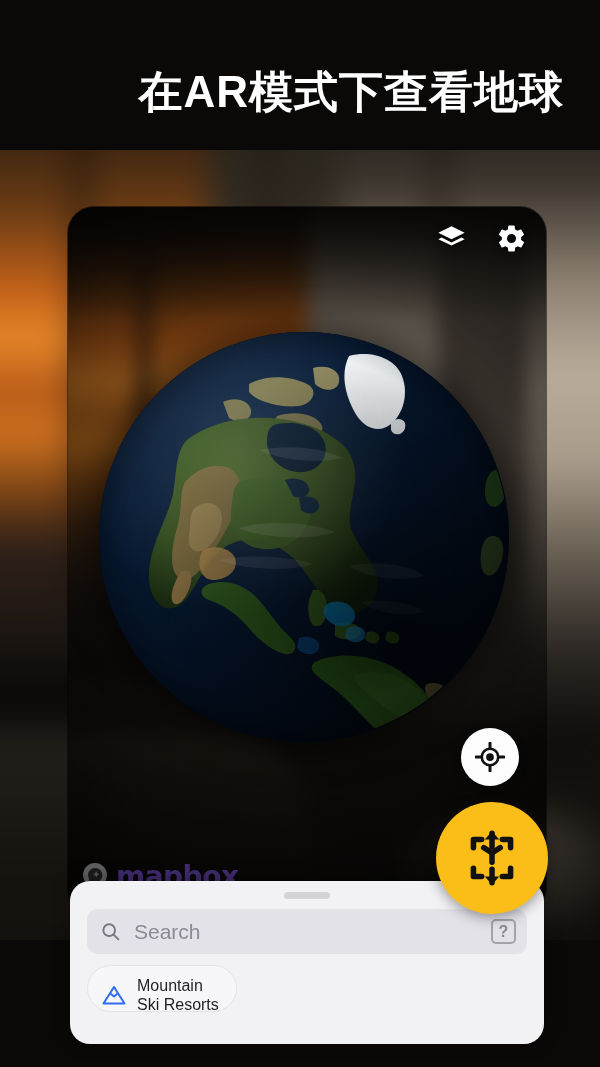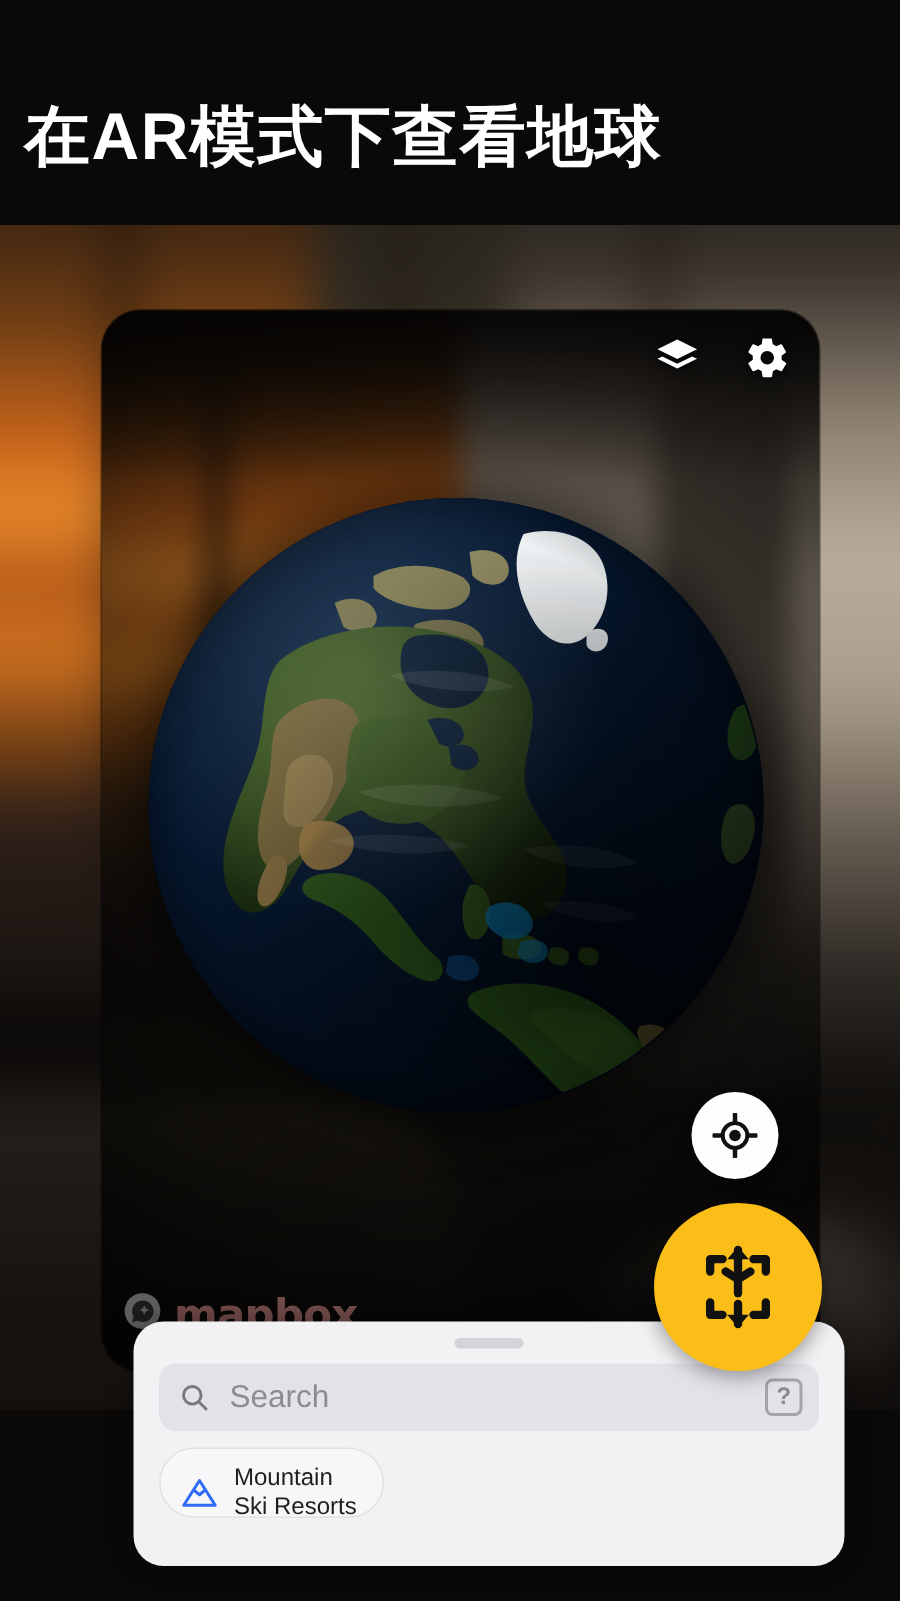--- a/index.html
+++ b/index.html
@@ -17,23 +17,23 @@
     width: 600px;
     height: 1067px;
     background: #0b0908;
     overflow: hidden;
   }
 
   
   .headline {
     position: absolute;
     top: 64px;
-    left: 16px;
+    left: 0;
     width: 564px;
-    text-align: left;
+    text-align: right;
     color: #ffffff;
     font-size: 44px;
     font-weight: bold;
     letter-spacing: 1px;
     line-height: 56px;
     z-index: 40;
     white-space: nowrap;
   }
 
   
@@ -270,21 +270,21 @@
     left: 14px;
     bottom: 22px;
     display: flex;
     align-items: center;
     gap: 8px;
     z-index: 20;
     opacity: 0.45;
   }
   .mapbox-logo svg { width: 26px; height: 26px; }
   .mapbox-logo .mb-text {
-    color: #fca5a5;
+    color: #8b5cf6;
     font-size: 28px;
     font-weight: bold;
     letter-spacing: -0.5px;
     line-height: 1;
     font-family: "DejaVu Sans", sans-serif;
   }
 
   
   .locate-btn {
     position: absolute;
@@ -320,21 +320,20 @@
     position: absolute;
     left: 70px;
     top: 881px;
     width: 474px;
     height: 163px;
     background: #f2f2f4;
     border-radius: 20px;
     z-index: 28;
     box-shadow: 0 -2px 18px rgba(0,0,0,0.35);
     overflow: hidden;
-    margin-left: 19px;
   }
   .grabber {
     width: 46px; height: 7px;
     border-radius: 4px;
     background: #d3d3d8;
     margin: 11px auto 0;
     cursor: grab;
   }
   .search-bar {
     margin: 10px 17px 0;

